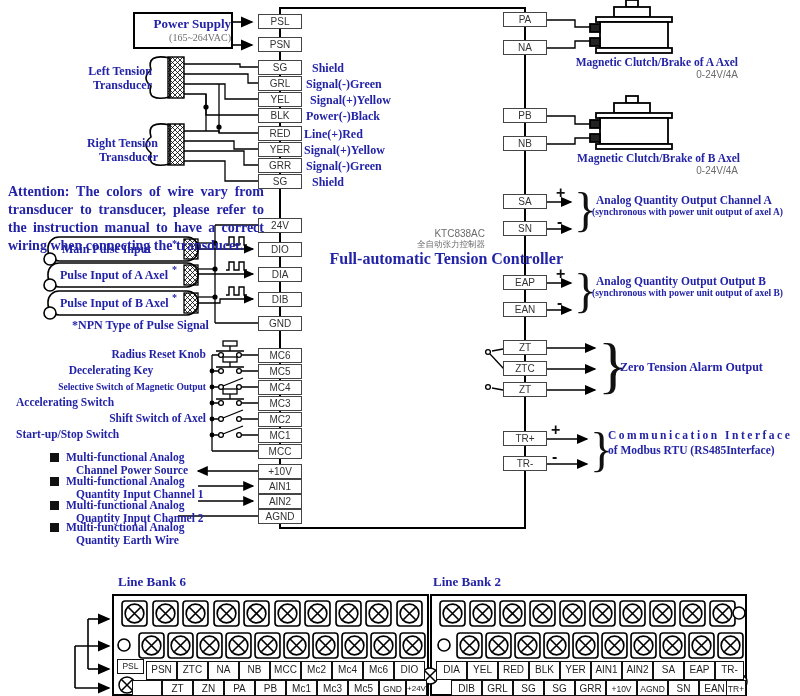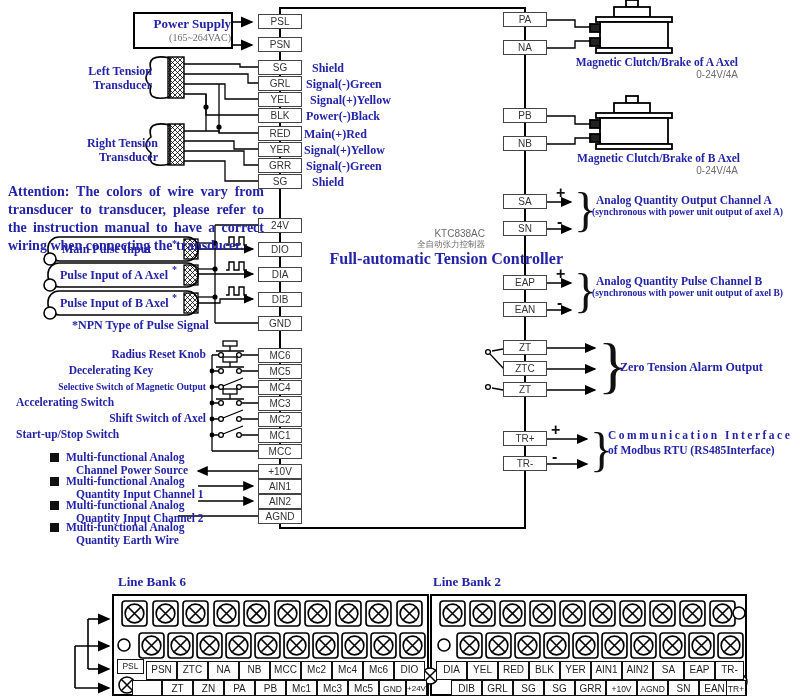--- a/index.html
+++ b/index.html
@@ -329,21 +329,21 @@
 
 <div class="blab ctr" style="left:48px;top:64px;width:104px">Left Tension</div>
 <div class="blab ctr" style="left:48px;top:78px;width:104px">Transducer</div>
 <div class="blab ctr" style="left:48px;top:136px;width:110px">Right Tension</div>
 <div class="blab ctr" style="left:48px;top:150px;width:110px">Transducer</div>
 
 <div class="blab" style="left:312px;top:61px">Shield</div>
 <div class="blab" style="left:306px;top:77px">Signal(-)Green</div>
 <div class="blab" style="left:310px;top:93px">Signal(+)Yellow</div>
 <div class="blab" style="left:306px;top:109px">Power(-)Black</div>
-<div class="blab" style="left:304px;top:127px">Main(+)Red</div>
+<div class="blab" style="left:304px;top:127px">Line(+)Red</div>
 <div class="blab" style="left:304px;top:143px">Signal(+)Yellow</div>
 <div class="blab" style="left:306px;top:159px">Signal(-)Green</div>
 <div class="blab" style="left:312px;top:175px">Shield</div>
 
 <div class="blab" style="left:8px;top:183px;width:256px;font-size:14px;line-height:18px;white-space:normal;text-align:justify">Attention: The colors of wire vary from transducer to transducer, please refer to the instruction manual to have a correct wiring when connecting the transducer.</div>
 
 <div class="blab" style="left:62px;top:242px">Main Pulse Input</div>
 <div class="blab" style="left:60px;top:268px">Pulse Input of A Axel</div>
 <div class="blab" style="left:60px;top:296px">Pulse Input of B Axel</div>
 <div class="blab" style="left:172px;top:238px;font-size:10px">*</div>
@@ -382,21 +382,21 @@
 
 <div class="pm" style="left:556px;top:185px">+</div>
 <div class="pm" style="left:557px;top:214px">-</div>
 <div class="brace" style="left:574px;top:184px;font-size:48px;line-height:52px">}</div>
 <div class="blab" style="left:596px;top:194px;font-size:11.5px">Analog Quantity Output Channel A</div>
 <div class="blab" style="left:592px;top:207px;font-size:9.5px">(synchronous with power unit output of axel A)</div>
 
 <div class="pm" style="left:556px;top:266px">+</div>
 <div class="pm" style="left:557px;top:295px">-</div>
 <div class="brace" style="left:574px;top:265px;font-size:48px;line-height:52px">}</div>
-<div class="blab" style="left:596px;top:275px;font-size:11.5px">Analog Quantity Pulse Channel B</div>
+<div class="blab" style="left:596px;top:275px;font-size:11.5px">Analog Quantity Output Output B</div>
 <div class="blab" style="left:592px;top:288px;font-size:9.5px">(synchronous with power unit output of axel B)</div>
 
 <div class="brace" style="left:598px;top:332px;font-size:62px;line-height:66px">}</div>
 <div class="blab" style="left:620px;top:360px;font-size:12px">Zero Tension Alarm Output</div>
 
 <div class="pm" style="left:551px;top:422px">+</div>
 <div class="pm" style="left:552px;top:449px">-</div>
 <div class="brace" style="left:590px;top:424px;font-size:48px;line-height:52px">}</div>
 <div class="blab" style="left:608px;top:429px;font-size:11.5px;letter-spacing:2.5px">Communication Interface</div>
 <div class="blab" style="left:608px;top:444px;font-size:11.5px">of Modbus RTU (RS485Interface)</div>

